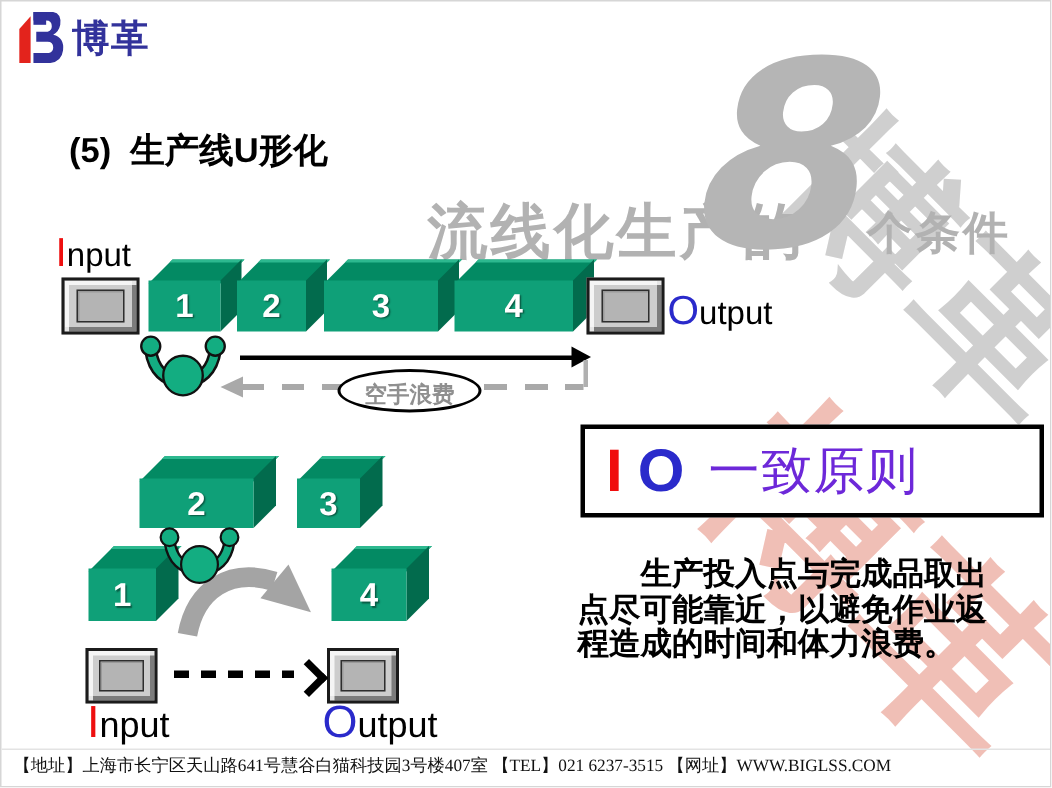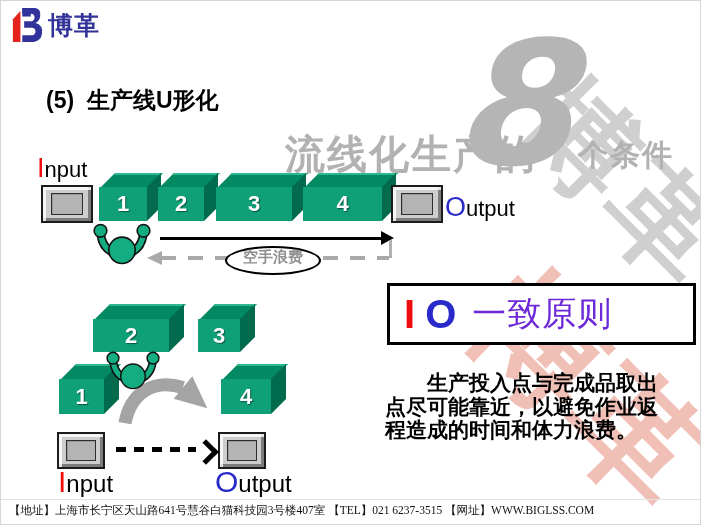--- a/index.html
+++ b/index.html
@@ -80,21 +80,21 @@
   .dash-black{
     position:absolute;z-index:3;height:5px;
     background:repeating-linear-gradient(90deg,#000 0 10px,transparent 10px 18px);
   }
   .chevron{
     position:absolute;z-index:3;width:13px;height:13px;
     border-top:5px solid #000;border-right:5px solid #000;transform:rotate(45deg);
   }
   .waste-ellipse{
     position:absolute;z-index:3;width:92px;height:25px;border:2px solid #000;border-radius:50%;
-    background:#fff;display:flex;align-items:flex-start;justify-content:center;
+    background:#fff;display:flex;align-items:flex-end;justify-content:center;
   }
   .waste-ellipse span{font-size:15px;font-weight:bold;color:#8f8f8f;white-space:nowrap;}
   
   .principle{
     position:absolute;left:386px;top:282px;width:309px;height:62px;z-index:2;
     border:3px solid #000;background:#fff;box-sizing:border-box;
     display:flex;align-items:center;padding-left:14px;
   }
   .principle .p-i{color:#f00d0d;font-size:40px;font-weight:bold;margin-right:10px;}
   .principle .p-o{color:#2a2acb;font-size:40px;font-weight:bold;margin-right:16px;}

